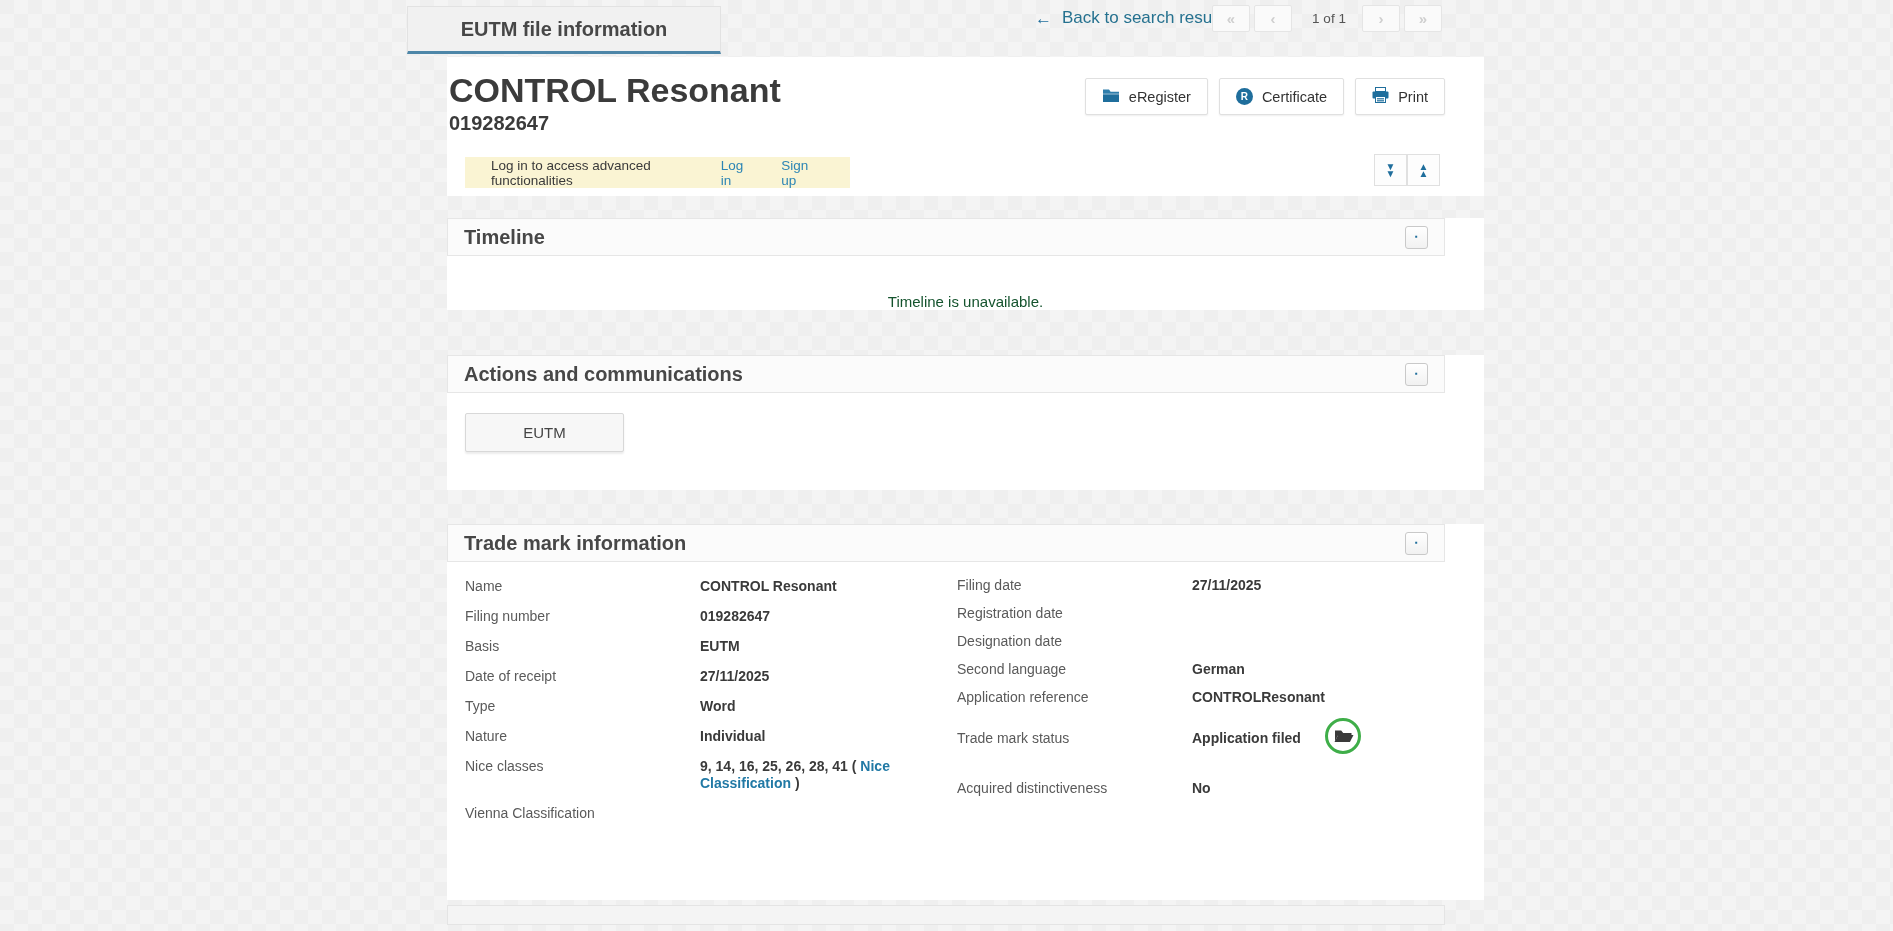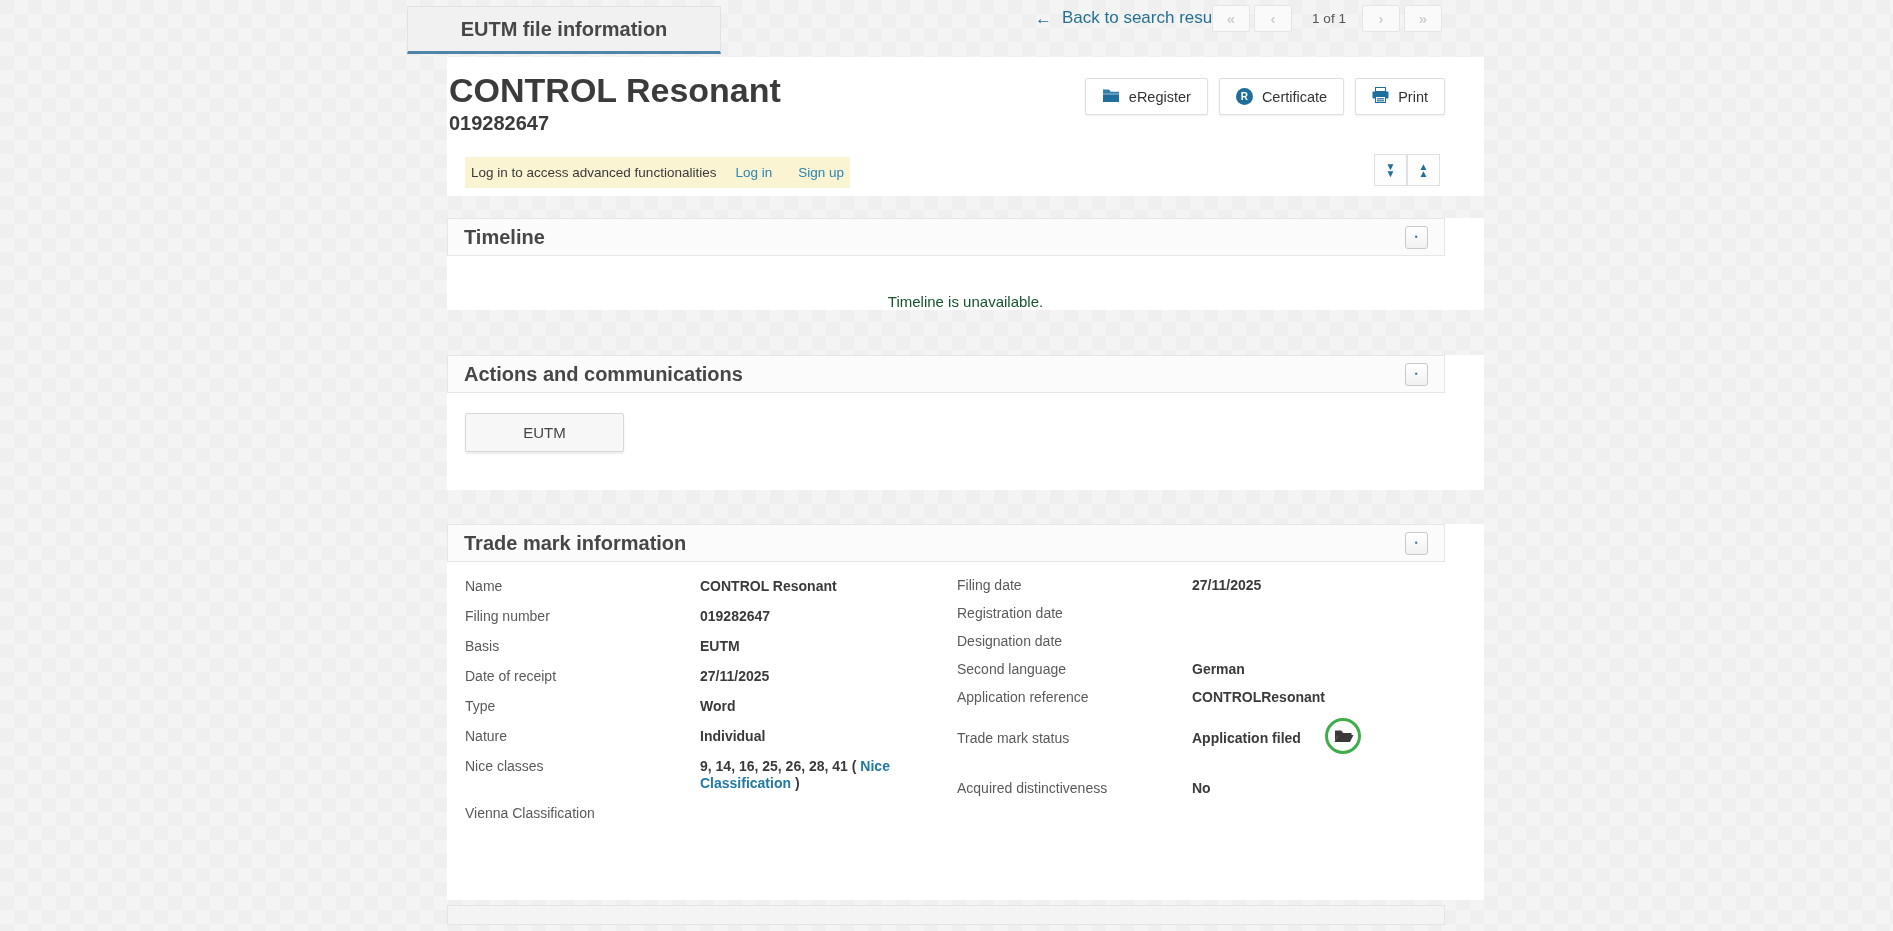--- a/index.html
+++ b/index.html
@@ -51,21 +51,21 @@
     box-shadow:0 1px 2px rgba(0,0,0,0.07);
     display:flex; align-items:center; gap:9px; font-size:14.5px; color:#333; cursor:pointer;
   }
   .reg-circle {
     width:17px; height:17px; border-radius:50%; background:#1f6e9c; color:#fff;
     font-size:10px; font-weight:bold; display:flex; align-items:center; justify-content:center;
   }
 
   .login-bar {
     position:absolute; left:18px; top:100px; width:385px; height:31px;
-    background:#faf4d3; display:flex; align-items:center; padding:0 6px;
+    background:#faf4d3; display:flex; align-items:center; padding:0 26px;
     font-size:13.5px; color:#3a3a3a;
   }
   .login-bar .spacer { flex:1; }
   .login-link { color:#2c85b5; cursor:pointer; }
   .login-link + .login-link { margin-left:26px; }
 
   .toggle-buttons { position:absolute; right:44px; top:97px; display:flex; }
   .toggle-btn {
     width:33px; height:32px; background:#fdfdfd; border:1px solid #e0e0e0;
     display:flex; flex-direction:column; align-items:center; justify-content:center;

